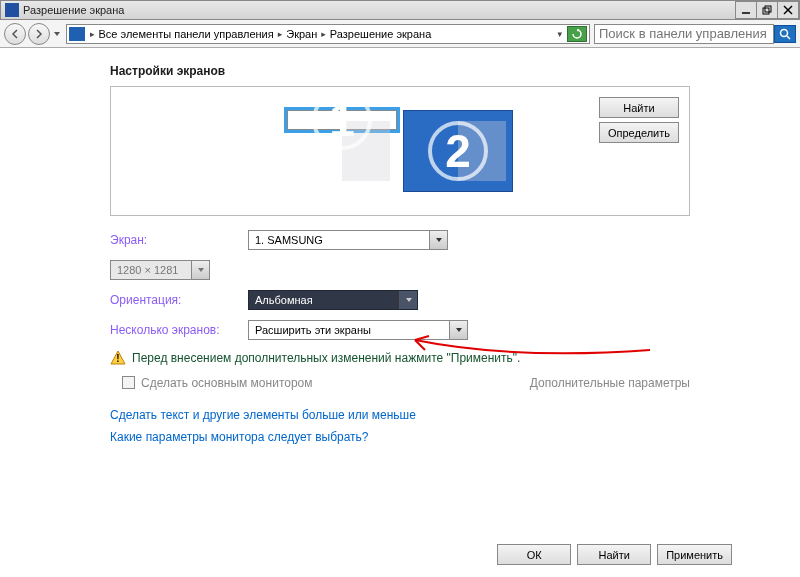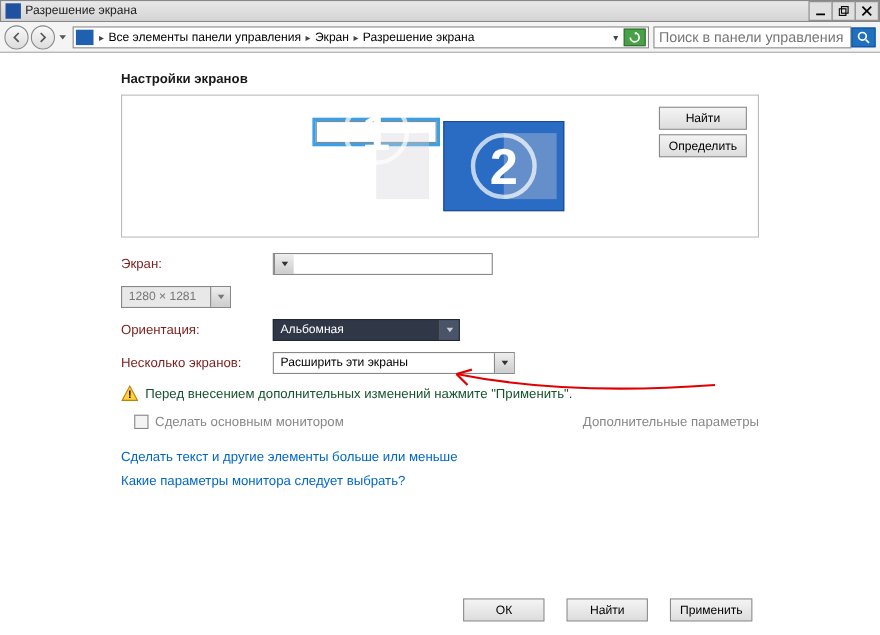--- a/index.html
+++ b/index.html
@@ -37,40 +37,40 @@
 .monwrap { position: relative; }
 .mon { width: 110px; height: 82px; background: #2a6cc4; border: 1px solid #1a4a94; position: relative; display: flex; align-items: center; justify-content: center;}
 .mon.sel { outline: 3px solid #3ca0e8; }
 .mon-inner { position: absolute; right: 6px; top: 10px; width: 48px; height: 60px; background: #d0d0d8; opacity: 0.35; }
 .mon-num { font-size: 46px; font-weight: bold; color: #fff; position: relative; z-index: 2;}
 .mon-ring { position:absolute; width:60px; height:60px; border:4px solid rgba(255,255,255,0.7); border-radius:50%; z-index:1;}
 .zonebtns { position: absolute; right: 10px; top: 10px; display: flex; flex-direction: column; gap: 4px; }
 .wbtn { min-width: 80px; height: 21px; border: 1px solid #888; background: linear-gradient(#f4f4f4,#ddd); font-size: 11px; cursor: pointer; padding: 0 8px;}
 
 .formrow { display: flex; align-items: center; margin-bottom: 10px; }
-.formlabel { width: 138px; font-size: 12px; color: #7f1d1d; }
+.formlabel { width: 138px; font-size: 12px; color: #8b5cf6; }
 .sel { border: 1px solid #888; background: #fff; height: 20px; display: flex; align-items: center; position: relative;}
 .sel.dark { background: #303848; color: #fff; border-color: #202838;}
 .sel-txt { padding: 0 6px; font-size: 11px; flex: 1;}
 .sel-btn { width: 18px; height: 18px; border-left: 1px solid #888; background: linear-gradient(#eee,#ccc); display: flex; align-items: center; justify-content: center;}
 .sel.dark .sel-btn{border-left-color:#555;background:#4a5468;}
 .sel-btn svg{width:8px;height:8px;}
 
 .warnrow { display: flex; align-items: center; margin: 4px 0 10px 0;}
 .warnicon { width: 16px; height: 16px; margin-right: 6px;}
 .warntxt { font-size: 12px; color: #14532d; }
 
-.chkrow { display: flex; align-items: flex-end; margin-bottom: 18px; padding-left: 12px; }
+.chkrow { display: flex; align-items: flex-start; margin-bottom: 18px; padding-left: 12px; }
 .chk { width: 13px; height: 13px; border: 1px solid #888; background: #f4f4f4; margin-right: 6px; position: relative;}
 .chklabel { font-size: 12px; color: #888; flex: 1;}
 .advlink { font-size: 12px; color: #888;}
 
 .link { color: #0066cc; font-size: 12px; display: block; margin-bottom: 8px; cursor: pointer;}
 
-.footerbtns { position: absolute; left:0; right: 0; bottom: 12px; display: flex; justify-content: flex-end; gap: 20px; padding-right: 116px;}
+.footerbtns { position: absolute; left:0; right: 0; bottom: 12px; display: flex; justify-content: flex-end; gap: 6px; padding-right: 68px;}
 .footerbtns .wbtn { min-width: 74px; }
 
 .red-arrow { position: absolute; pointer-events: none; z-index: 50;}
 </style>
 </head>
 <body>
 
 <div class="titlebar">
   <div class="titlebar-icon"></div>
   <div class="titlebar-text">Разрешение экрана</div>
@@ -162,20 +162,21 @@
     </div>
     <div class="zonebtns">
       <button class="wbtn">Найти</button>
       <button class="wbtn">Определить</button>
     </div>
   </div>
 
   <div class="formrow">
     <div class="formlabel">Экран:</div>
     <div class="sel" style="width:200px">
+      <span class="sel-txt">1. SAMSUNG</span>
       <div class="sel-btn">
           <svg viewBox="0 0 8 8">
             <path d="M1 2 L4 6 L7 2 Z" fill="#333"></path>
           </svg>
         </div>
     </div>
   </div>
 
   <div class="formrow">
     <div class="sel" style="width:100px;background:#e8e8e8;color:#777">

